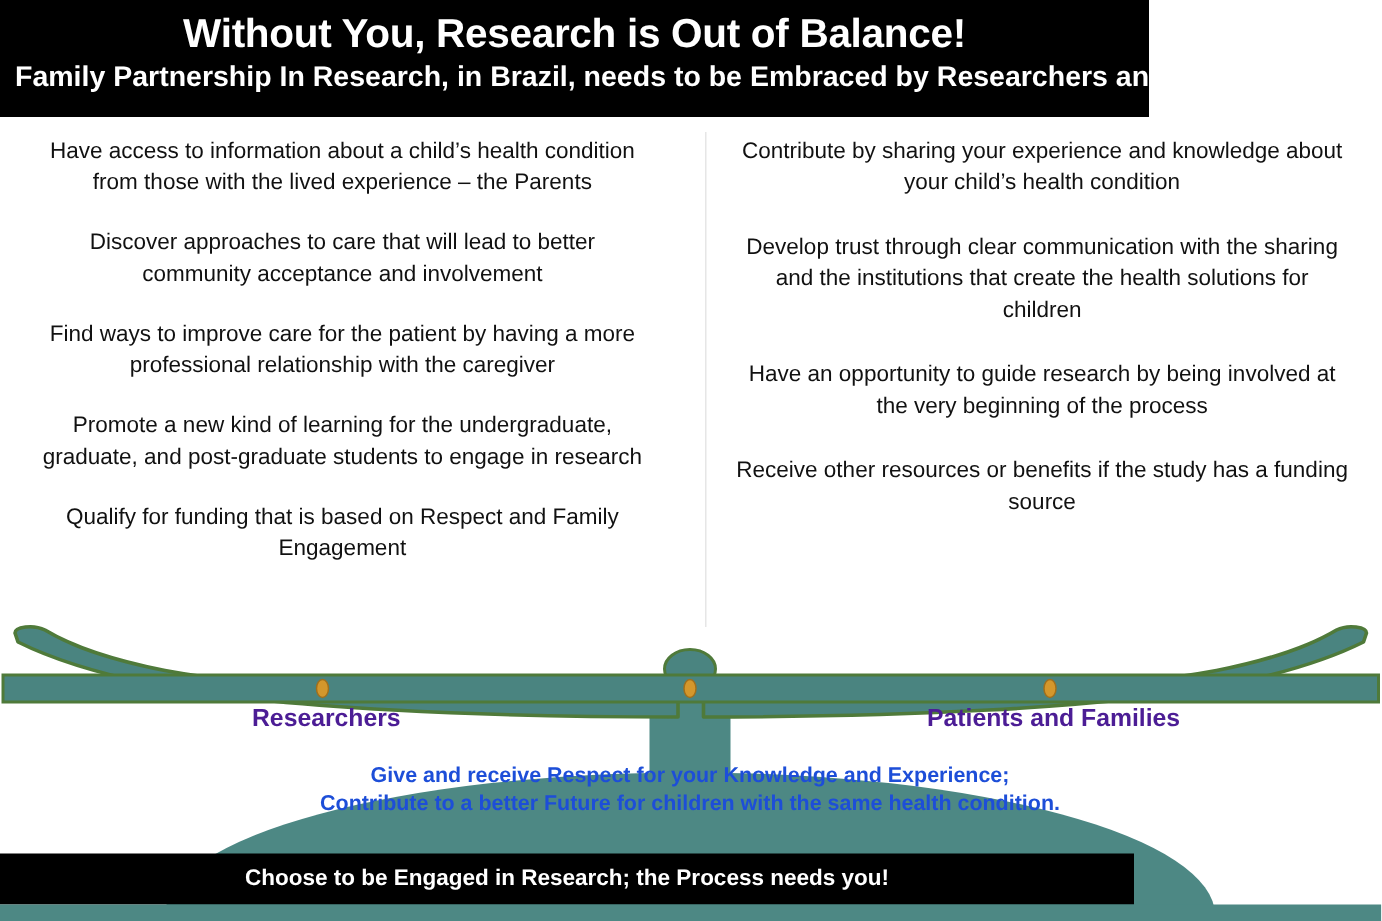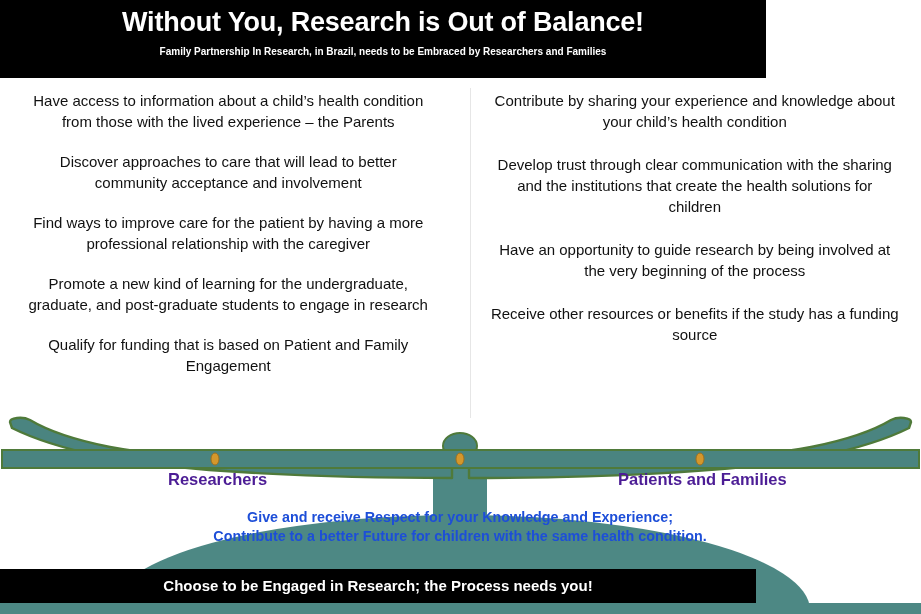--- a/index.html
+++ b/index.html
@@ -34,21 +34,21 @@
   .header-title {
     font-size: 27px;
     font-weight: bold;
     letter-spacing: -0.2px;
     line-height: 34px;
     margin: 0;
     padding: 0 20px;
     white-space: nowrap;
   }
   .header-subtitle {
-    font-size: 10px;
+    font-size: 19px;
     font-weight: bold;
     line-height: 22px;
     margin: 2px 0 0 0;
     padding: 0 10px;
     white-space: nowrap;
   }
 
   
   .columns {
     position: absolute;
@@ -159,21 +159,21 @@
 
   <div class="divider"></div>
 
   <div class="columns">
 
     <div class="column col-left">
       <p class="benefit">Have access to information about a child’s health condition from those with the lived experience – the Parents</p>
       <p class="benefit">Discover approaches to care that will lead to better community acceptance and involvement</p>
       <p class="benefit">Find ways to improve care for the patient by having a more professional relationship with the caregiver</p>
       <p class="benefit">Promote a new kind of learning for the undergraduate, graduate, and post-graduate students to engage in research</p>
-      <p class="benefit">Qualify for funding that is based on Patient and Family Engagement</p>
+      <p class="benefit">Qualify for funding that is based on Respect and Family Engagement</p>
     </div>
 
     <div class="column col-right">
       <p class="benefit">Contribute by sharing your experience and knowledge about your child’s health condition</p>
       <p class="benefit">Develop trust through clear communication with the sharing and the institutions that create the health solutions for children</p>
       <p class="benefit">Have an opportunity to guide research by being involved at the very beginning of the process</p>
       <p class="benefit">Receive other resources or benefits if the study has a funding source</p>
     </div>
 
   </div>

